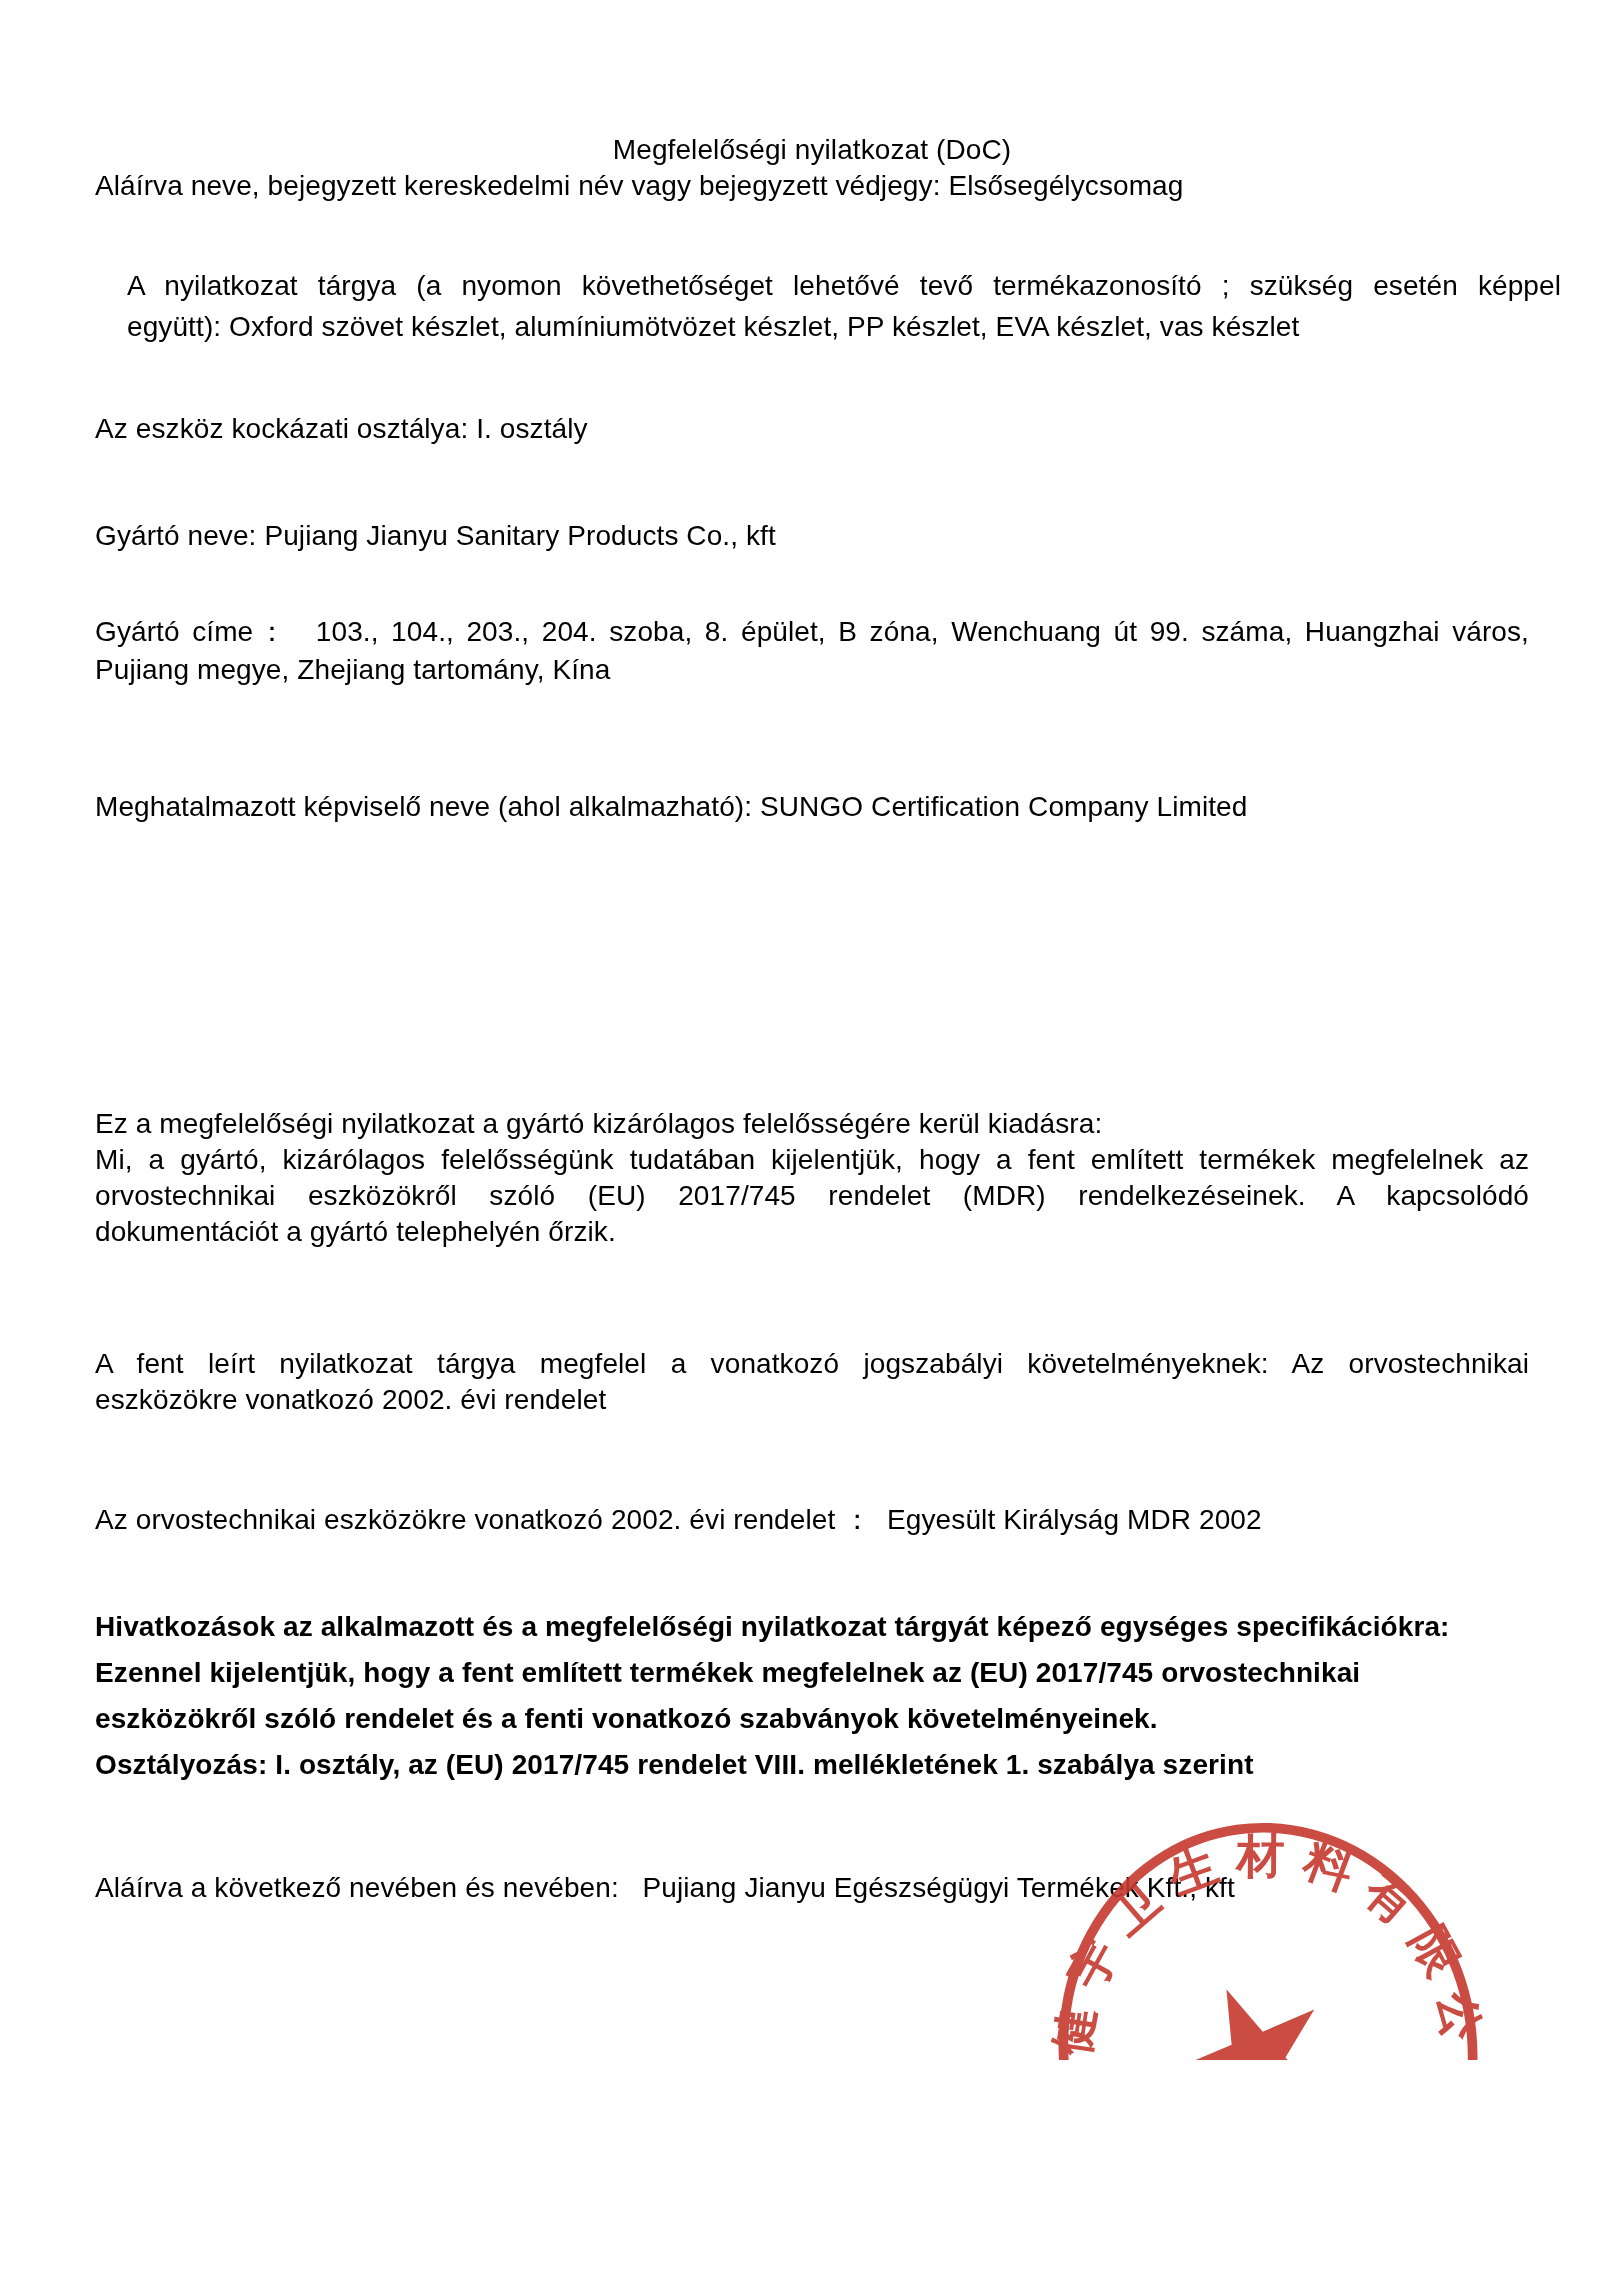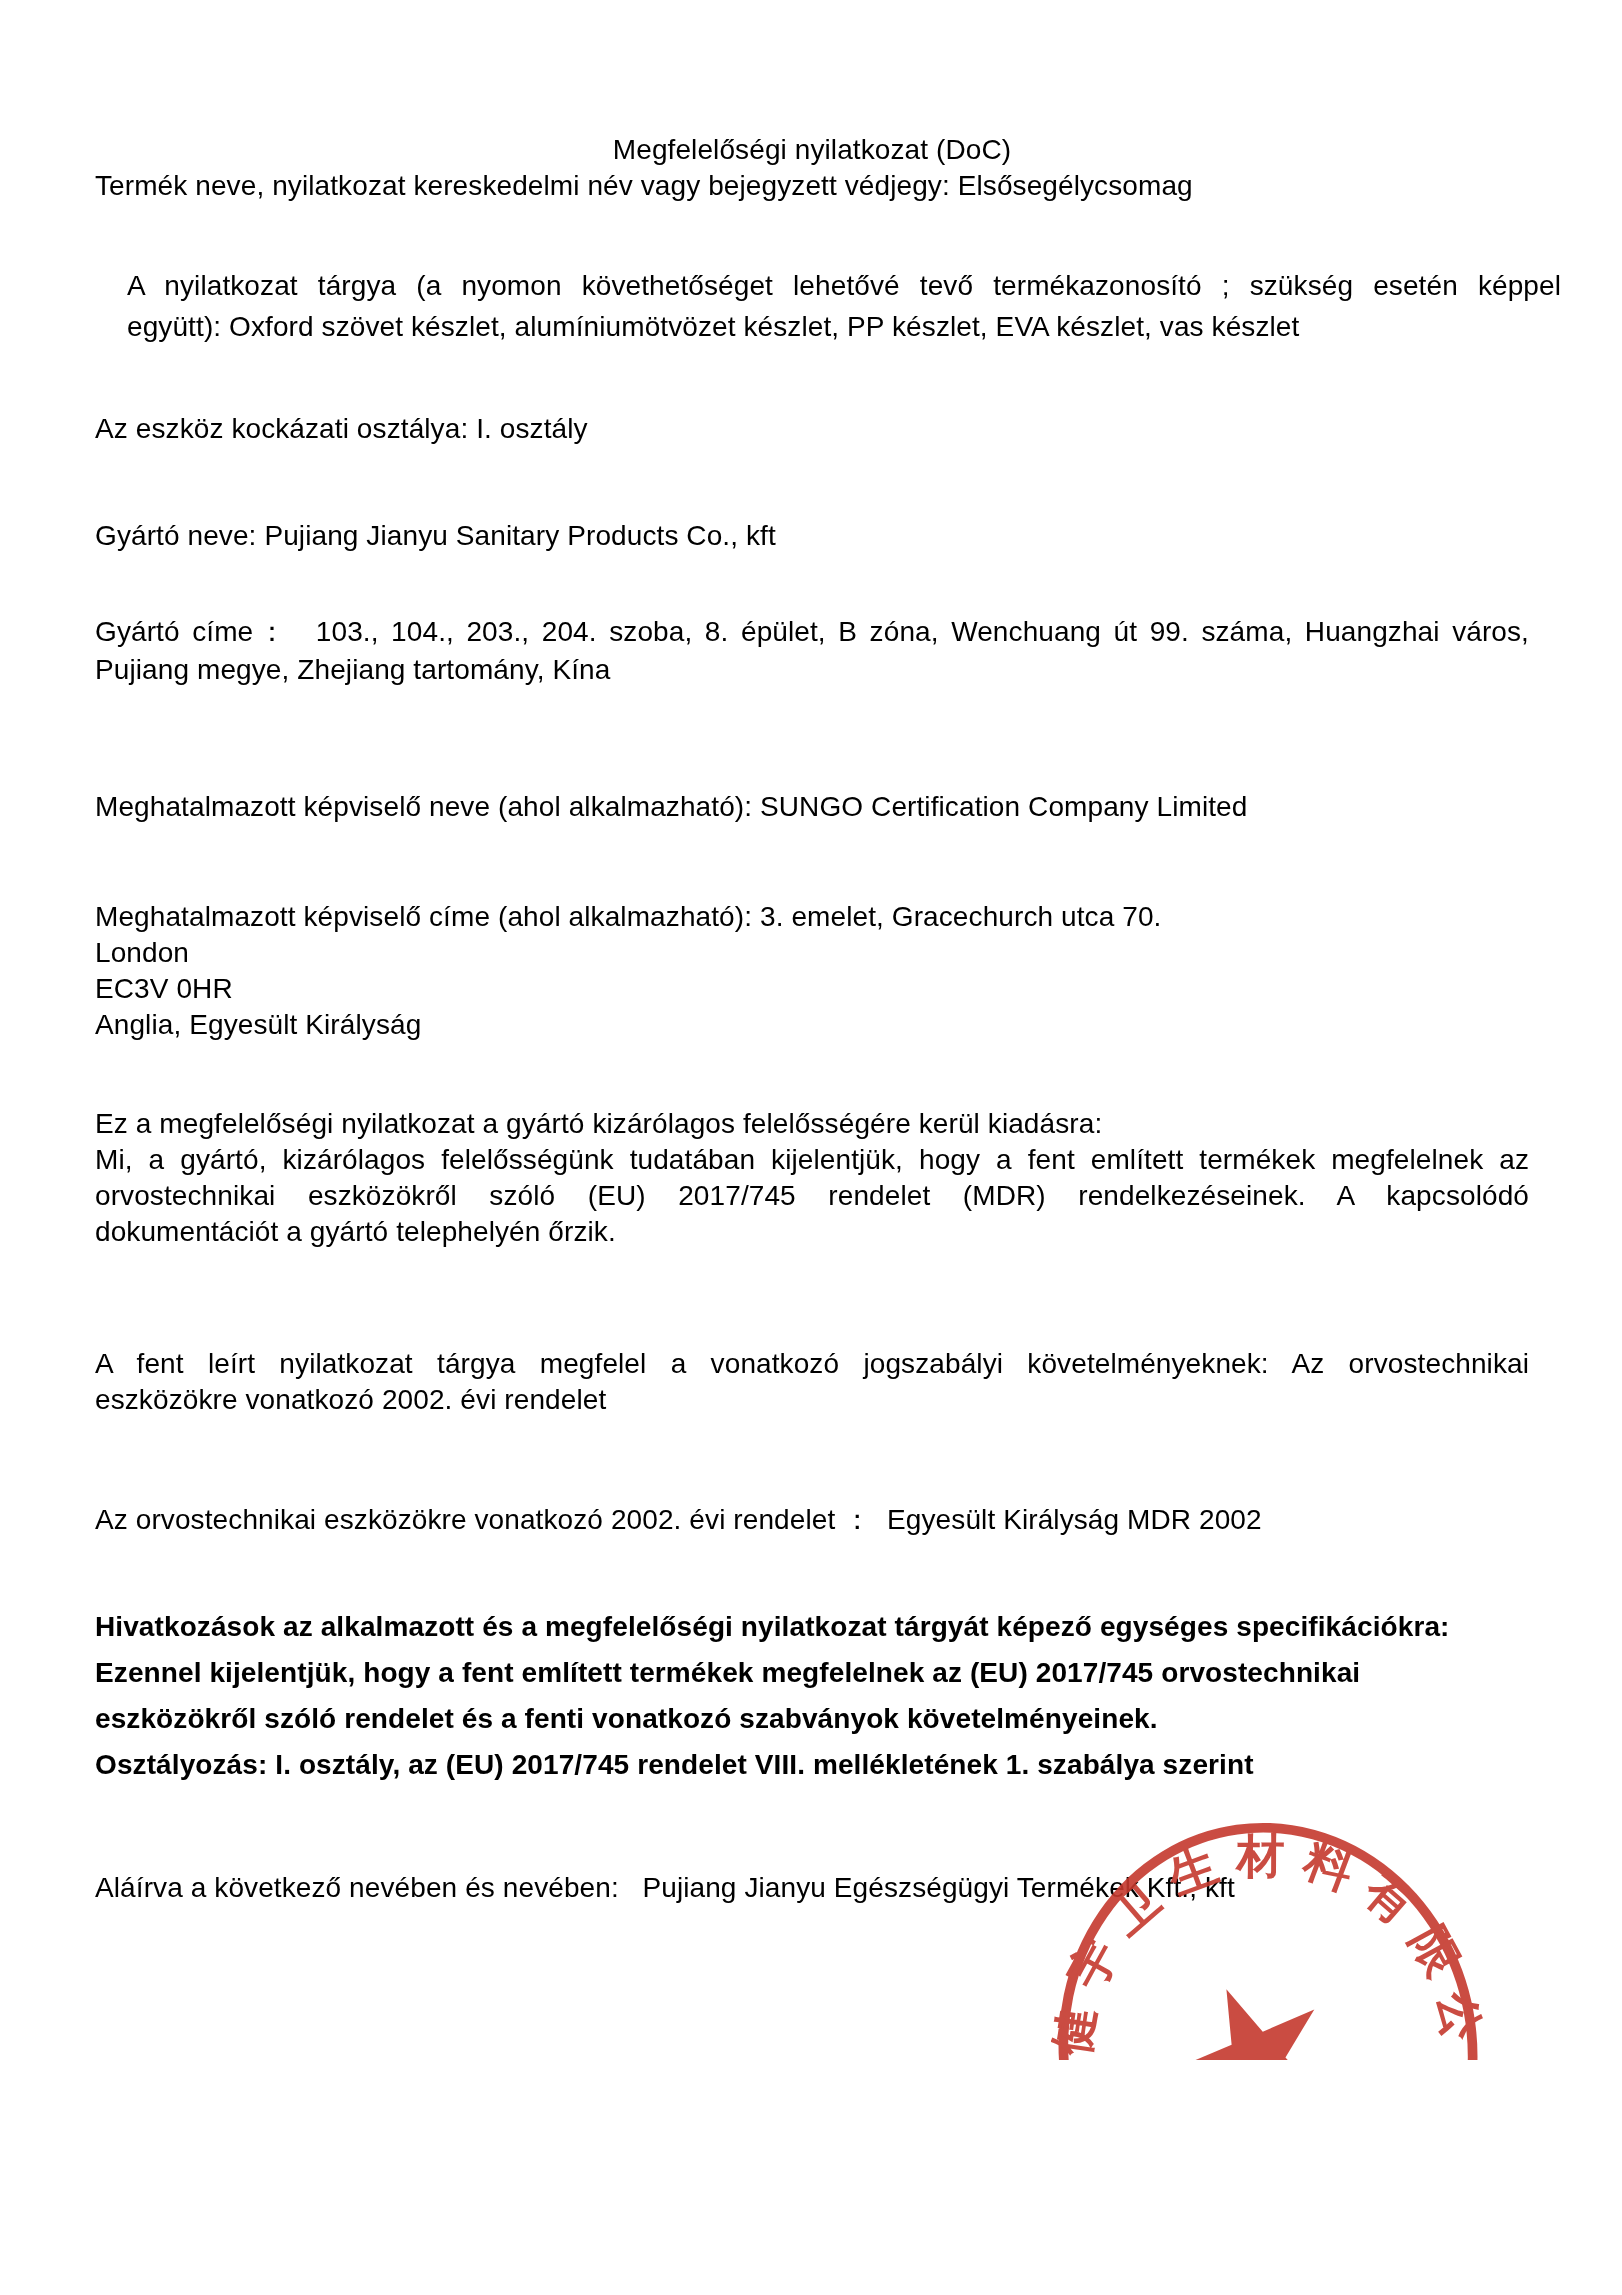--- a/index.html
+++ b/index.html
@@ -39,44 +39,38 @@
     font-weight: bold;
   }
 </style>
 </head>
 <body>
 
 <div class="page">
 
   <div class="block title" style="top:132px">Megfelelőségi nyilatkozat (DoC)</div>
 
-  <div class="block" style="top:168px">Termék neve, nyilatkozat kereskedelmi név vagy bejegyzett védjegy: Elsősegélycsomag</div>
+  <div class="block" style="top:168px">Aláírva neve, bejegyzett kereskedelmi név vagy bejegyzett védjegy: Elsősegélycsomag</div>
 
   <div class="block lh80" style="top:265px">
     <div class="j">A nyilatkozat tárgya (a nyomon követhetőséget lehetővé tevő termékazonosító ; szükség esetén képpel</div>
     <div>együtt): Oxford szövet készlet, alumíniumötvözet készlet, PP készlet, EVA készlet, vas készlet</div>
   </div>
 
   <div class="block" style="top:411px">Az eszköz kockázati osztálya: I. osztály</div>
 
   <div class="block" style="top:518px">Gyártó neve: Pujiang Jianyu Sanitary Products Co., kft</div>
 
   <div class="block lh75" style="top:613px">
     <div class="j">Gyártó címe：&nbsp; 103., 104., 203., 204. szoba, 8. épület, B zóna, Wenchuang út 99. száma, Huangzhai város,</div>
     <div>Pujiang megye, Zhejiang tartomány, Kína</div>
   </div>
 
   <div class="block" style="top:789px">Meghatalmazott képviselő neve (ahol alkalmazható): SUNGO Certification Company Limited</div>
 
-  <div class="block" style="top:899px">
-    <div>Meghatalmazott képviselő címe (ahol alkalmazható): 3. emelet, Gracechurch utca 70.</div>
-    <div>London</div>
-    <div>EC3V 0HR</div>
-    <div>Anglia, Egyesült Királyság</div>
-  </div>
 
   <div class="block" style="top:1106px">
     <div>Ez a megfelelőségi nyilatkozat a gyártó kizárólagos felelősségére kerül kiadásra:</div>
     <div class="j">Mi, a gyártó, kizárólagos felelősségünk tudatában kijelentjük, hogy a fent említett termékek megfelelnek az</div>
     <div class="j">orvostechnikai eszközökről szóló (EU) 2017/745 rendelet (MDR) rendelkezéseinek. A kapcsolódó</div>
     <div>dokumentációt a gyártó telephelyén őrzik.</div>
   </div>
 
   <div class="block" style="top:1346px">
     <div class="j">A fent leírt nyilatkozat tárgya megfelel a vonatkozó jogszabályi követelményeknek: Az orvostechnikai</div>

